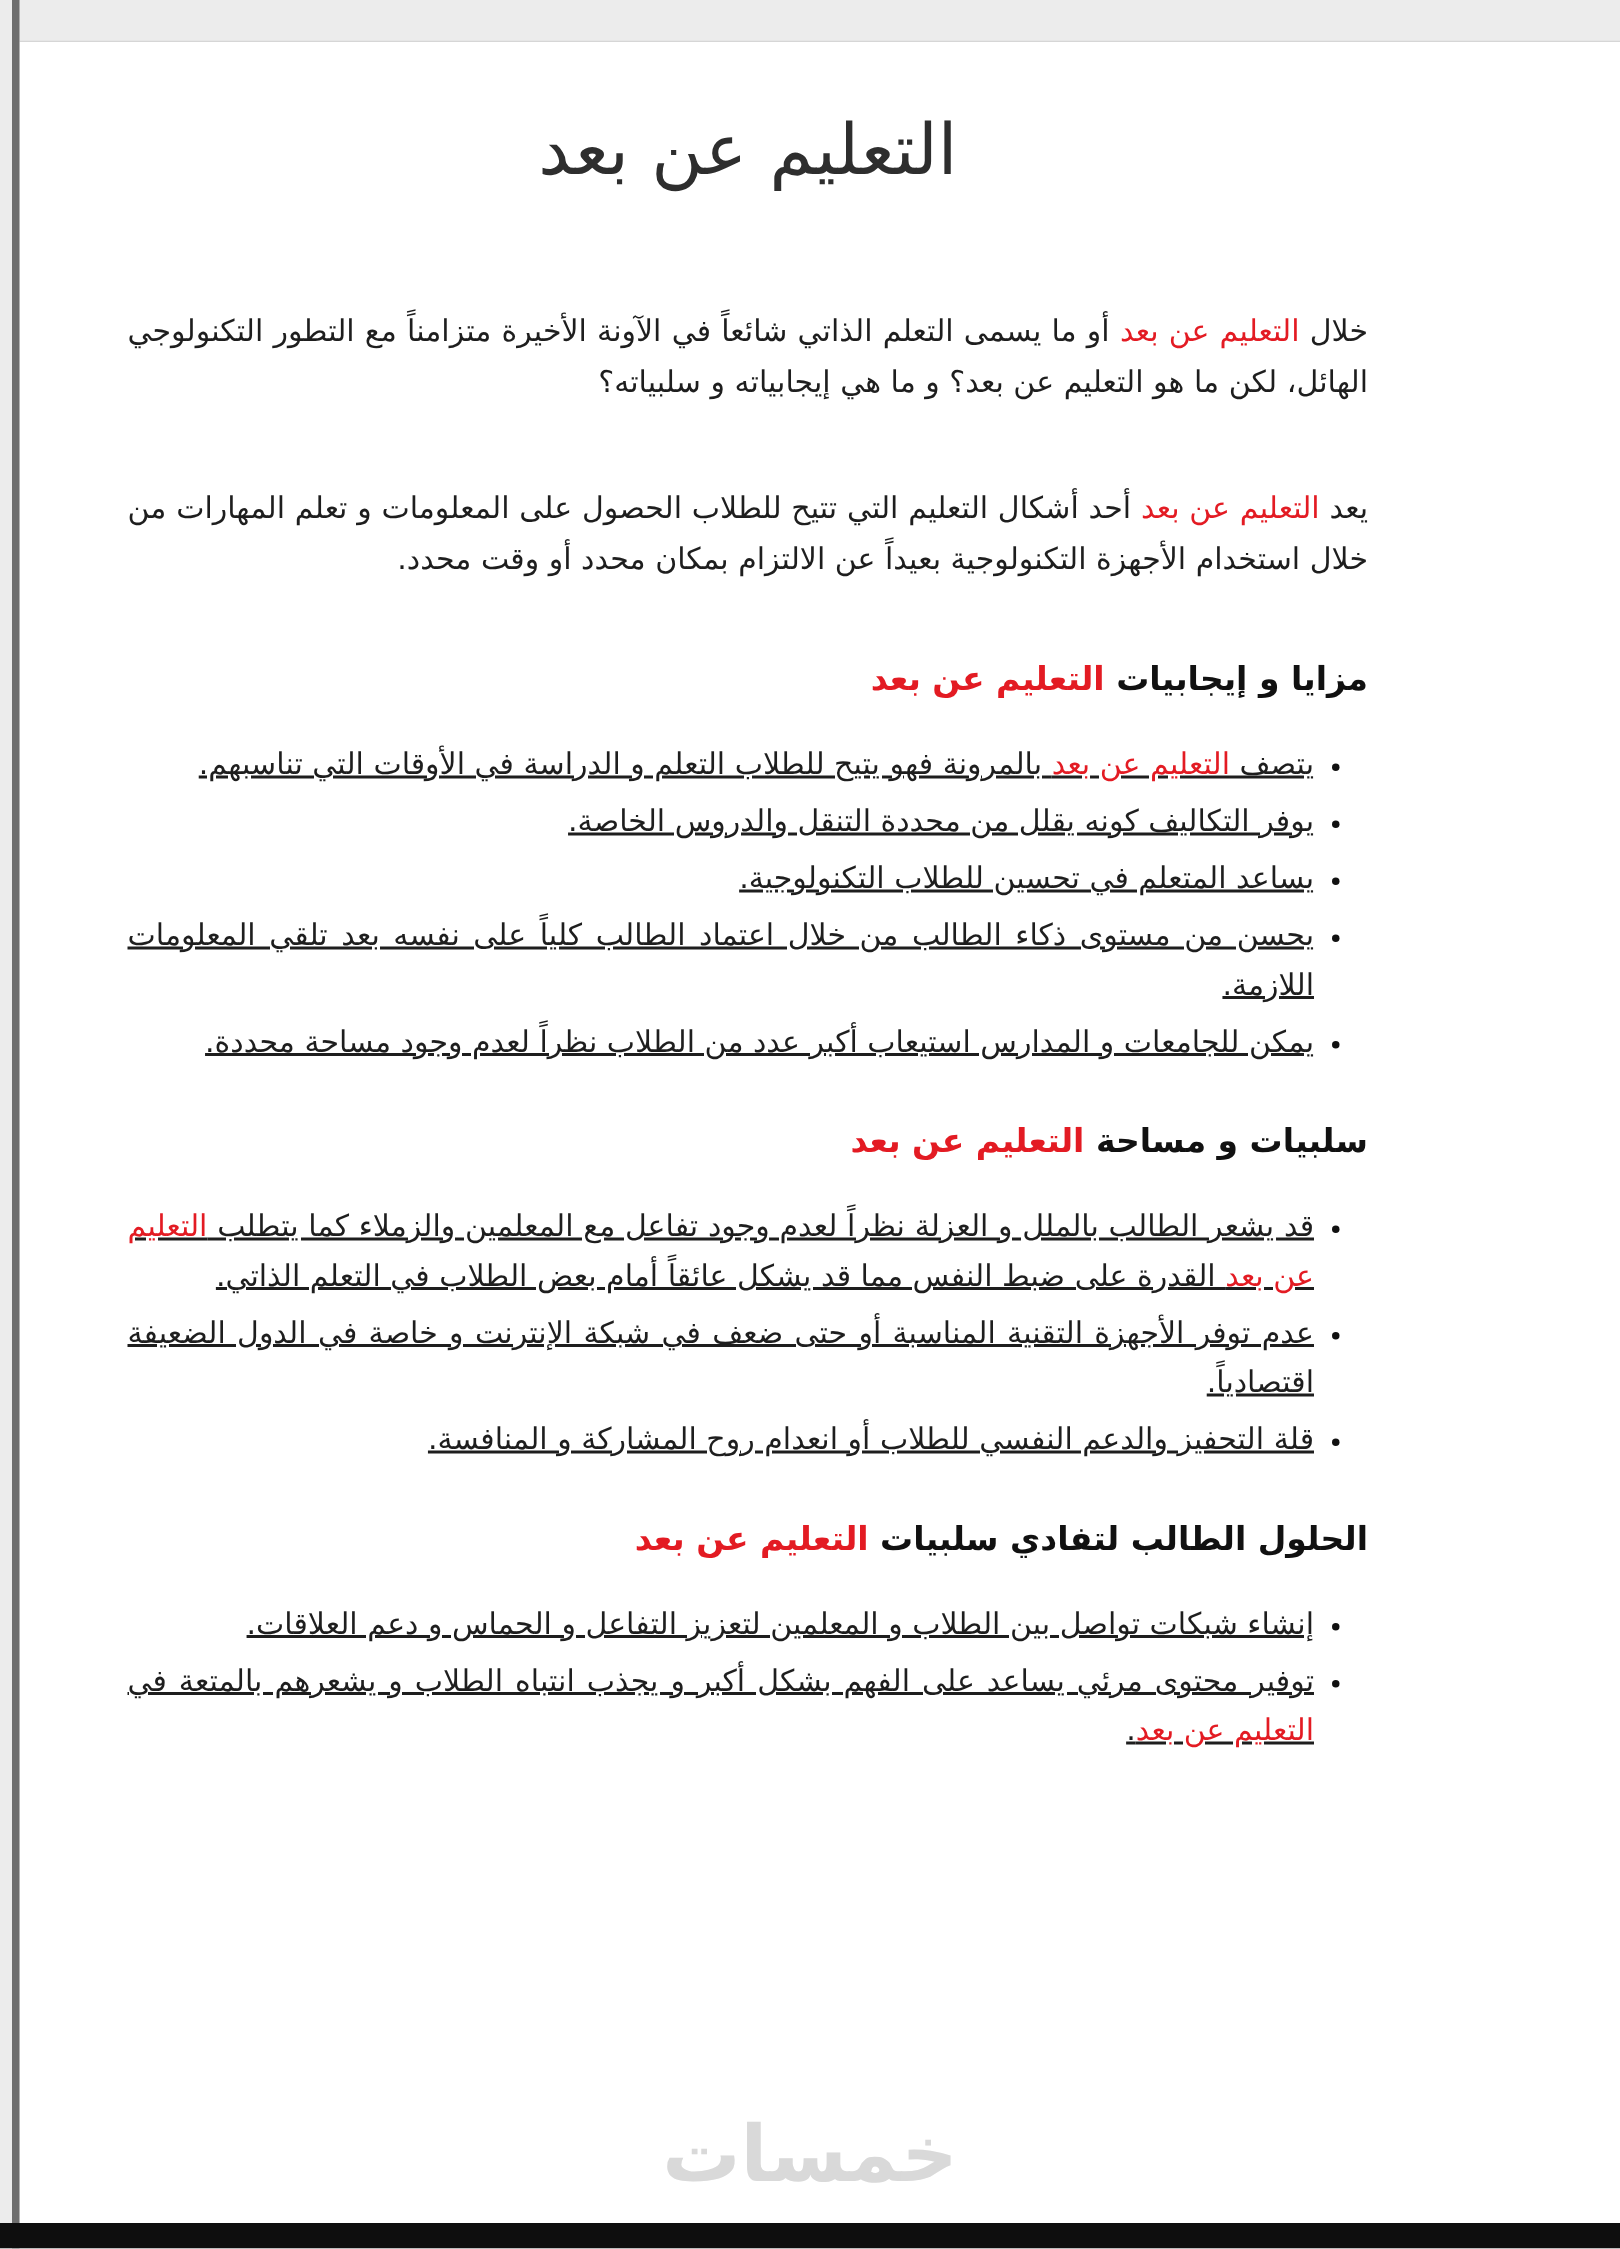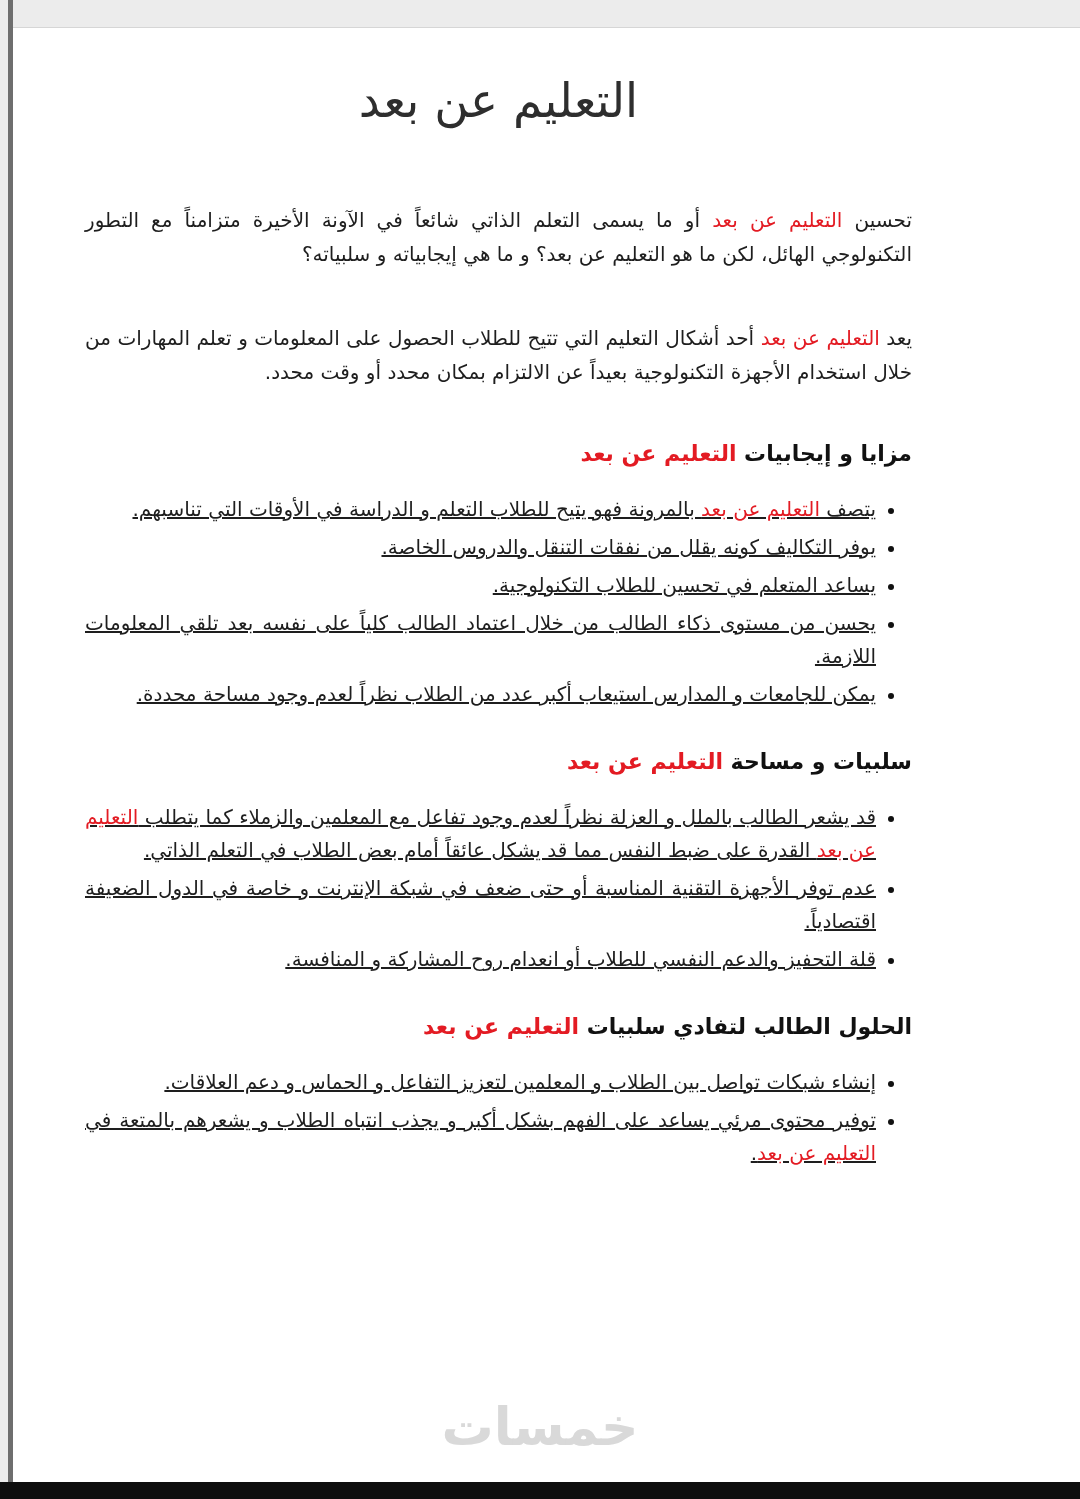--- a/index.html
+++ b/index.html
@@ -66,44 +66,44 @@
     margin-bottom:5px;
     text-align:justify;
     text-decoration:underline;
   }
   ul.bullets li::marker { color:#111; font-size:18px; }
   .red-run { color:var(--accent, #e31b23); }
   .section-heading .red-run { font-weight:bold; }
   .watermark {
     position:absolute;
     left:0; right:13px;
-    bottom:42px;
+    bottom:32px;
     text-align:center;
     font-size:52px;
     font-weight:bold;
     color:#d9d9d9;
     letter-spacing:2px;
     direction:rtl;
     z-index:2;
     user-select:none;
   }
 </style>
 </head>
 <body>
 
 <div class="page">
   <div class="content">
     <h1 class="doc-title">التعليم عن بعد</h1>
     <div id="blocks">
-        <p class="para"><span>تحسين </span><span class="red-run">التعليم عن بعد</span><span> أو ما يسمى التعلم الذاتي شائعاً في الآونة الأخيرة متزامناً مع التطور التكنولوجي الهائل، لكن ما هو التعليم عن بعد؟ و ما هي إيجابياته و سلبياته؟</span></p>
+        <p class="para"><span>خلال </span><span class="red-run">التعليم عن بعد</span><span> أو ما يسمى التعلم الذاتي شائعاً في الآونة الأخيرة متزامناً مع التطور التكنولوجي الهائل، لكن ما هو التعليم عن بعد؟ و ما هي إيجابياته و سلبياته؟</span></p>
         <p class="para"><span>يعد </span><span class="red-run">التعليم عن بعد</span><span> أحد أشكال التعليم التي تتيح للطلاب الحصول على المعلومات و تعلم المهارات من خلال استخدام الأجهزة التكنولوجية بعيداً عن الالتزام بمكان محدد أو وقت محدد.</span></p>
         <h2 class="section-heading"><span>مزايا و إيجابيات </span><span class="red-run">التعليم عن بعد</span></h2>
         <ul class="bullets">
           <li><span>يتصف </span><span class="red-run">التعليم عن بعد</span><span> بالمرونة فهو يتيح للطلاب التعلم و الدراسة في الأوقات التي تناسبهم.</span></li>
-          <li><span>يوفر التكاليف كونه يقلل من نفقات التنقل والدروس الخاصة.</span></li>
+          <li><span>يوفر التكاليف كونه يقلل من محددة التنقل والدروس الخاصة.</span></li>
           <li><span>يساعد المتعلم في تحسين للطلاب التكنولوجية.</span></li>
           <li><span>يحسن من مستوى ذكاء الطالب من خلال اعتماد الطالب كلياً على نفسه بعد تلقي المعلومات اللازمة.</span></li>
           <li><span>يمكن للجامعات و المدارس استيعاب أكبر عدد من الطلاب نظراً لعدم وجود مساحة محددة.</span></li>
         </ul>
         <h2 class="section-heading"><span>سلبيات و مساحة </span><span class="red-run">التعليم عن بعد</span></h2>
         <ul class="bullets">
           <li><span>قد يشعر الطالب بالملل و العزلة نظراً لعدم وجود تفاعل مع المعلمين والزملاء كما يتطلب </span><span class="red-run">التعليم عن بعد</span><span> القدرة على ضبط النفس مما قد يشكل عائقاً أمام بعض الطلاب في التعلم الذاتي.</span></li>
           <li><span>عدم توفر الأجهزة التقنية المناسبة أو حتى ضعف في شبكة الإنترنت و خاصة في الدول الضعيفة اقتصادياً.</span></li>
           <li><span>قلة التحفيز والدعم النفسي للطلاب أو انعدام روح المشاركة و المنافسة.</span></li>
         </ul>

